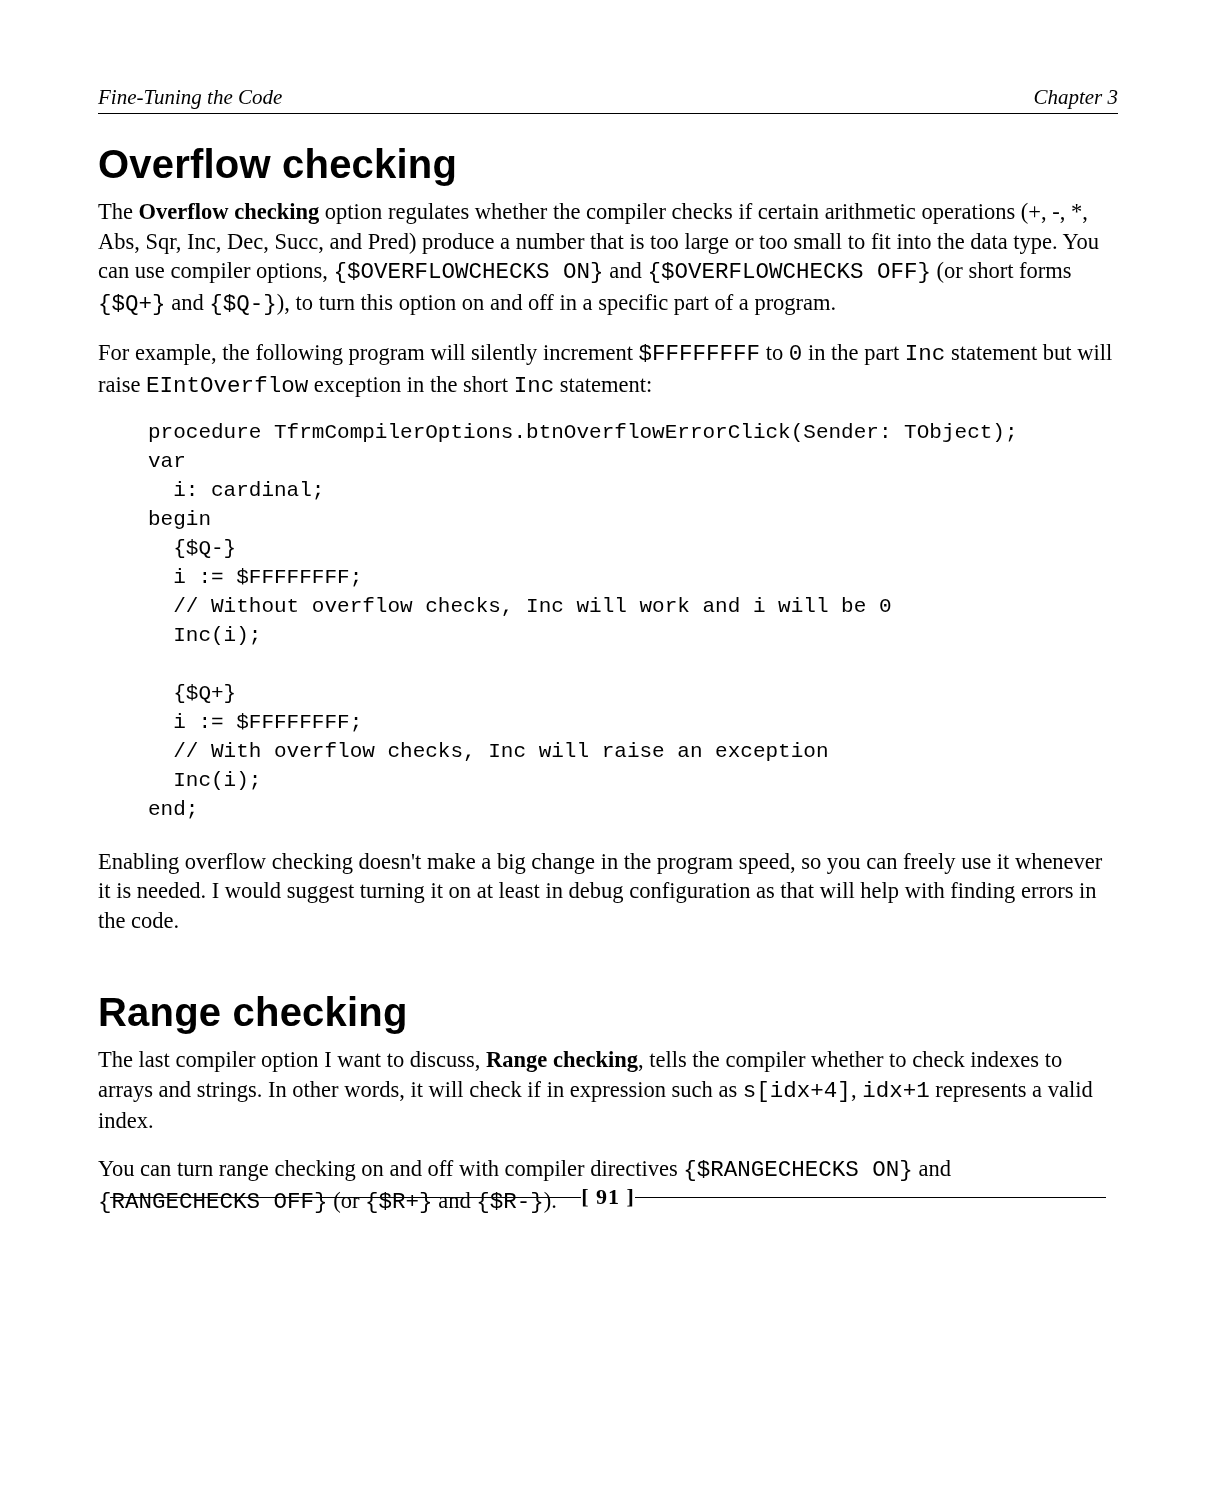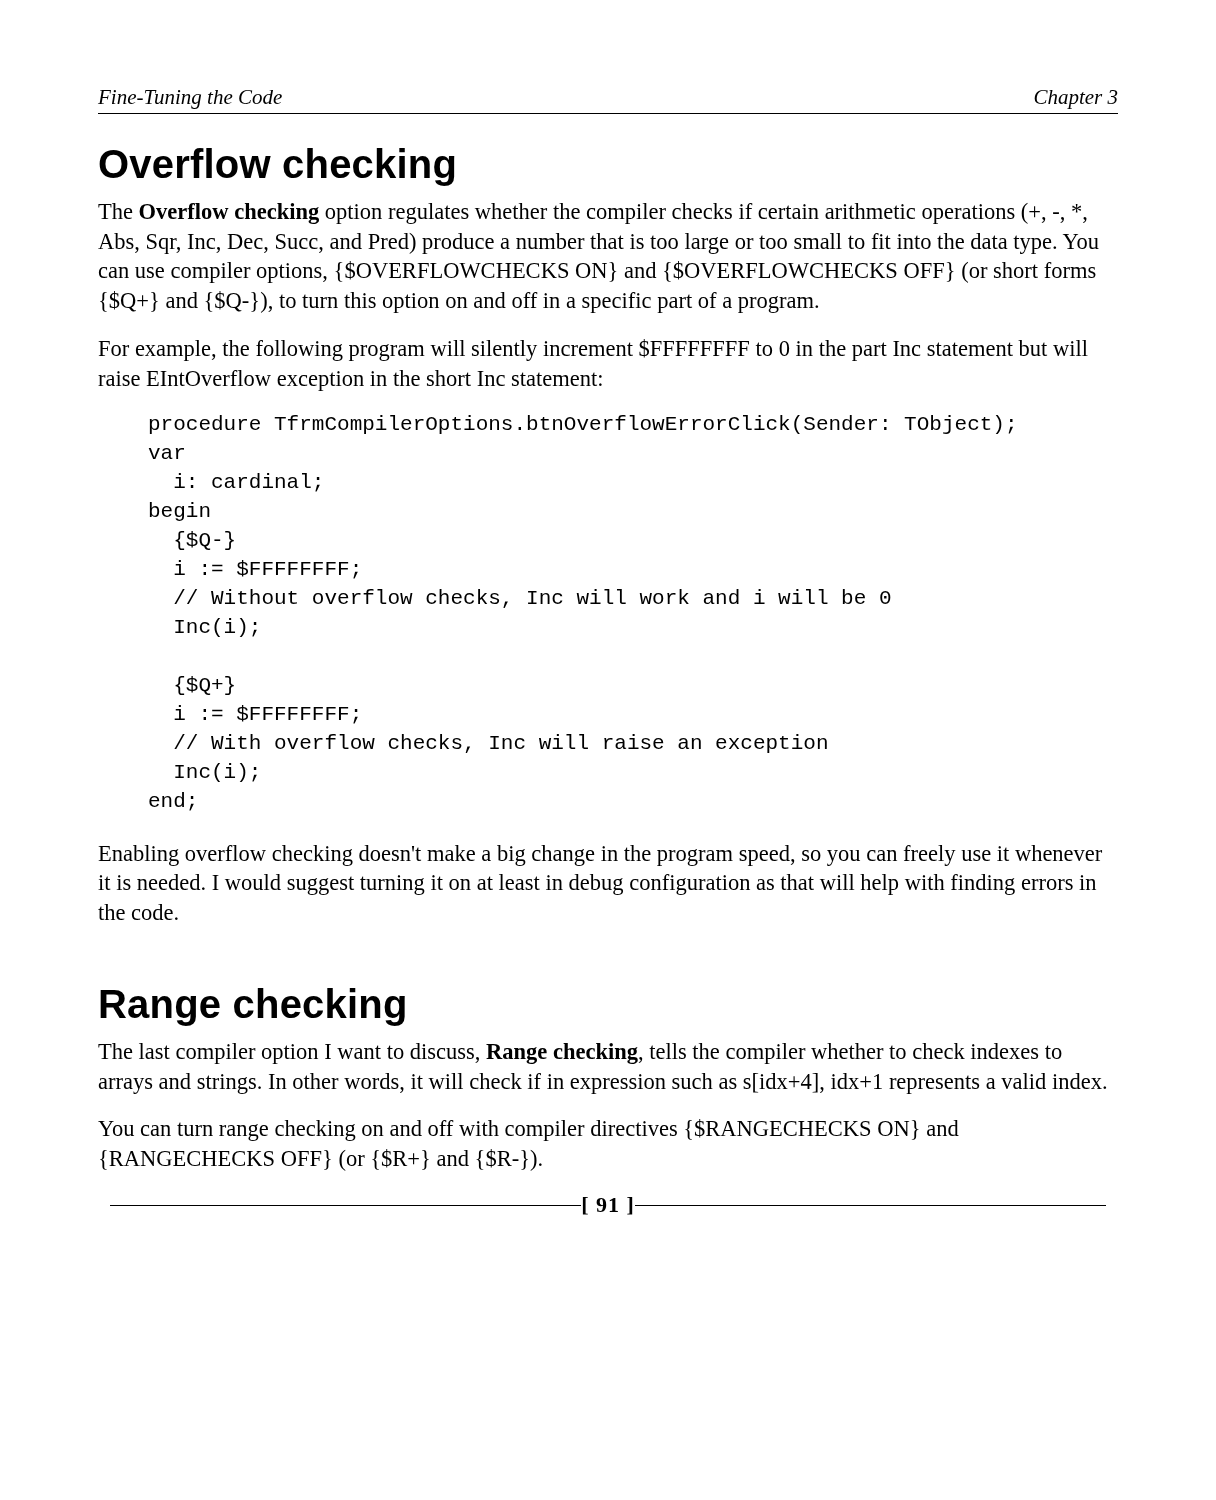--- a/index.html
+++ b/index.html
@@ -40,40 +40,40 @@
   }
 
   p.body {
     font-size: 22.5px;
     line-height: 1.32;
     margin: 0 0 18px 0;
     text-align: left;
   }
 
   .mono {
-    font-family: Liberation Serif, serif;
+    font-family: Liberation Mono, monospace;
   }
 
   pre.codeblock {
     font-family: "Courier New", Courier, monospace;
     font-size: 21px;
     line-height: 1.38;
     white-space: pre;
     margin: 4px 0 22px 50px;
   }
 
   
   .b { font-weight: 700; }
 
   
   .pagenum {
     position: absolute;
     left: 0;
     right: 0;
-    bottom: 94px;
+    bottom: 102px;
     display: flex;
     align-items: center;
     justify-content: center;
     padding: 0 110px;
   }
   .pagenum .rule {
     flex: 1;
     height: 1px;
     background: #000;
   }

